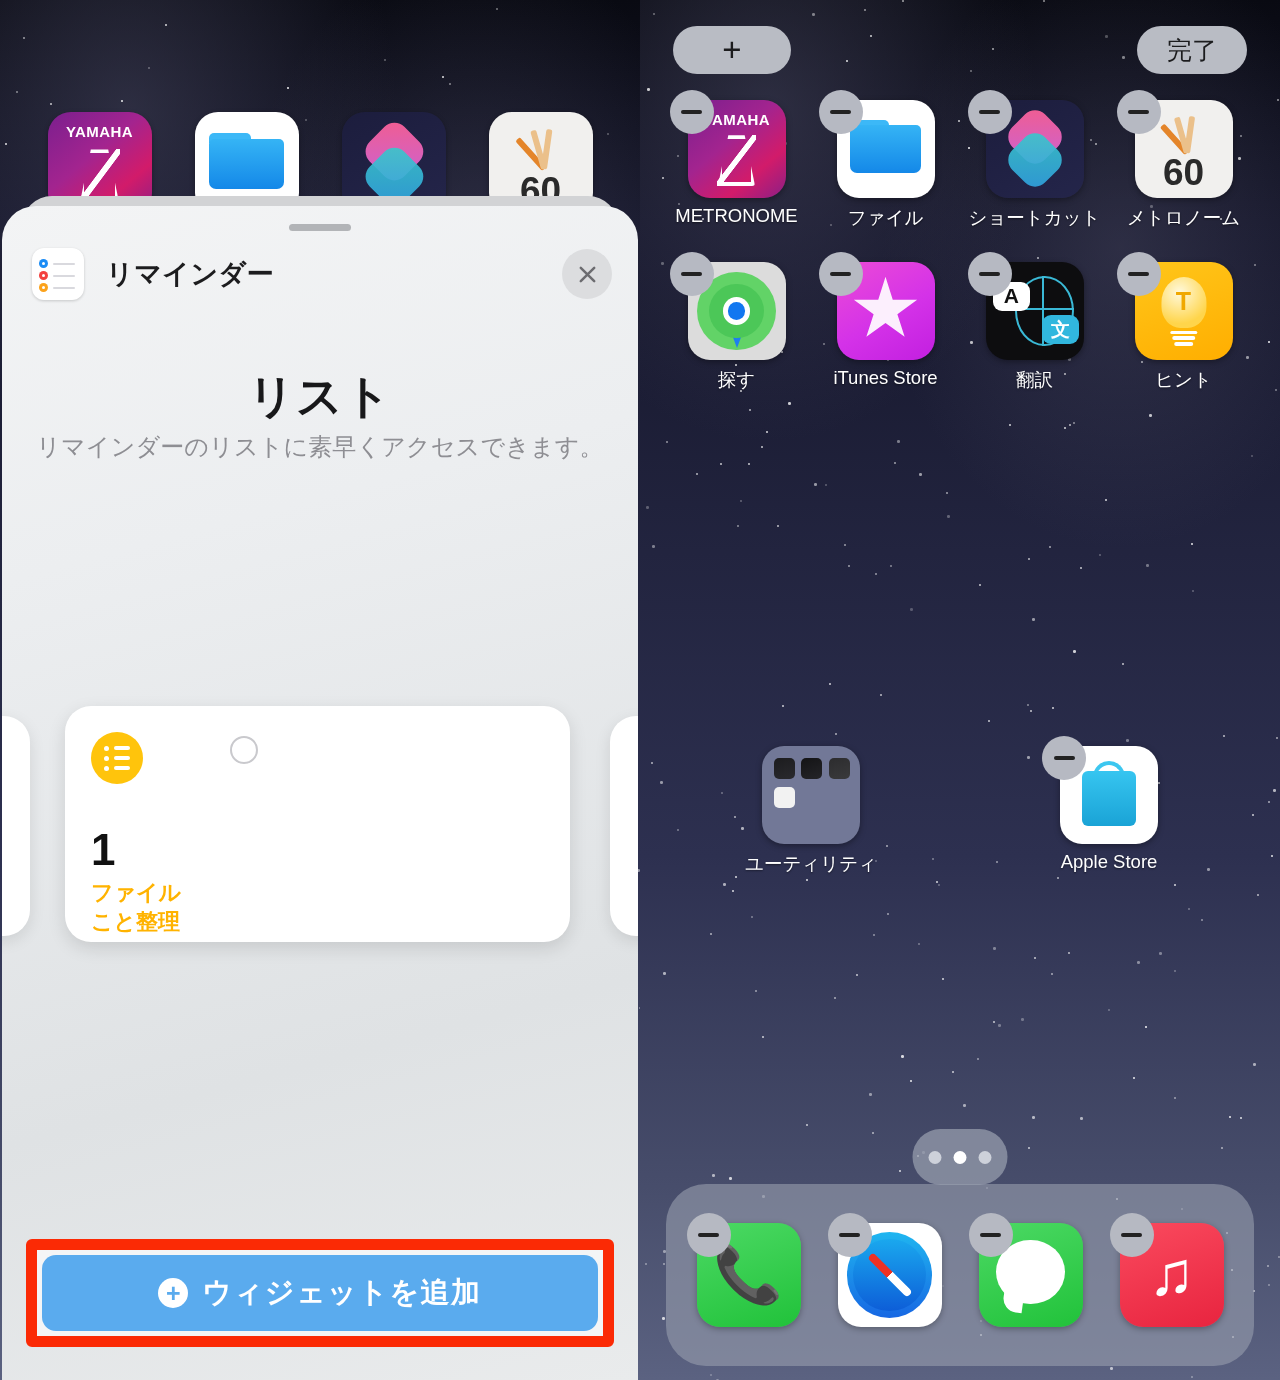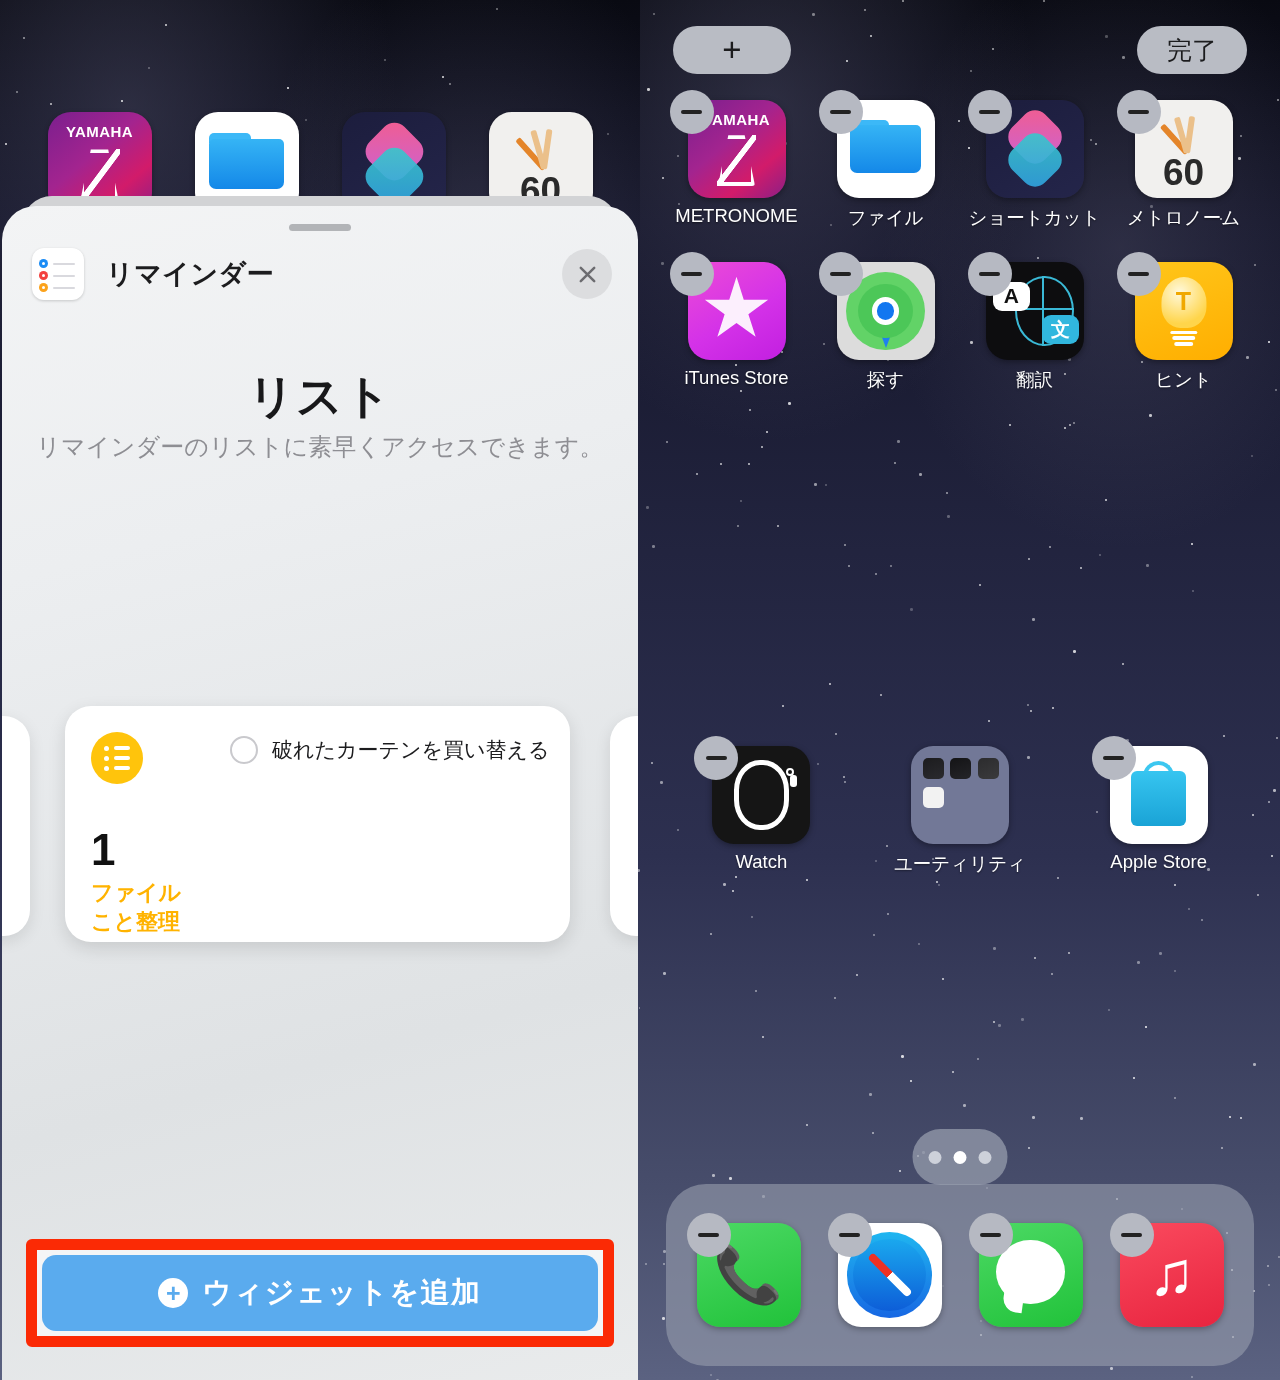--- a/index.html
+++ b/index.html
@@ -465,21 +465,20 @@
                   <i class="b-l"></i>
                 </div>
               <div class="b-ln">
                   <i class="b-d"></i>
                   <i class="b-l"></i>
                 </div>
             </div>
           </div>
           <div class="task">
             <div class="circ"></div>
-            <div class="task-txt">破れたカーテンを買い替える</div>
           </div>
           <div class="count">1</div>
           <div class="listname">
             <div>ファイル</div>
             <div>こと整理</div>
           </div>
         </div>
       </div>
 
     </div>
@@ -765,38 +764,38 @@
           <div class="bar b3"></div>
           <div class="num">60</div>
         </div>
         <div class="nm">メトロノーム</div>
       </div>
     </div>
 
     <div class="grid-row" style="top:262px">
       <div class="cell">
         <div class="minus"></div>
-        <div class="icon ic-itunes">
-          <div class="star"></div>
-        </div>
-        <div class="nm">iTunes Store</div>
-      </div>
-      <div class="cell">
-        <div class="minus"></div>
         <div class="icon ic-findmy">
           <div class="r1"></div>
           <div class="beam"></div>
           <div class="r2"></div>
           <div class="r3"></div>
           <div class="r4"></div>
         </div>
         <div class="nm">探す</div>
       </div>
       <div class="cell">
         <div class="minus"></div>
+        <div class="icon ic-itunes">
+          <div class="star"></div>
+        </div>
+        <div class="nm">iTunes Store</div>
+      </div>
+      <div class="cell">
+        <div class="minus"></div>
         <div class="icon ic-trans">
           <div class="globe"></div>
           <div class="bub-a">A</div>
           <div class="bub-b">文</div>
         </div>
         <div class="nm">翻訳</div>
       </div>
       <div class="cell">
         <div class="minus"></div>
         <div class="icon ic-tips">
@@ -805,29 +804,20 @@
           <div class="base" style="top:70%;width:28%"></div>
           <div class="base" style="top:76%;width:24%"></div>
           <div class="base" style="top:82%;width:20%"></div>
         </div>
         <div class="nm">ヒント</div>
       </div>
     </div>
 
     <div class="grid-row" style="top:746px">
       <div class="cell">
-        <div class="minus"></div>
-        <div class="icon ic-watch">
-          <div class="body"></div>
-          <div class="dot"></div>
-          <div class="crown"></div>
-        </div>
-        <div class="nm">Watch</div>
-      </div>
-      <div class="cell">
         <div class="icon ic-util">
           <div class="mini ic-folder-mini" style="left:12%;top:12%;background:linear-gradient(160deg,#1c1c1e,#2a2a2e)"></div>
           <div class="mini ic-folder-mini" style="left:40%;top:12%;background:linear-gradient(160deg,#141416,#242428)"></div>
           <div class="mini ic-folder-mini" style="left:68%;top:12%;background:linear-gradient(160deg,#2c2c2e,#3a3a3c)"></div>
           <div class="mini" style="left:12%;top:42%;background:#f2f2f2"></div>
         </div>
         <div class="nm">ユーティリティ</div>
       </div>
       <div class="cell">
         <div class="minus"></div>

